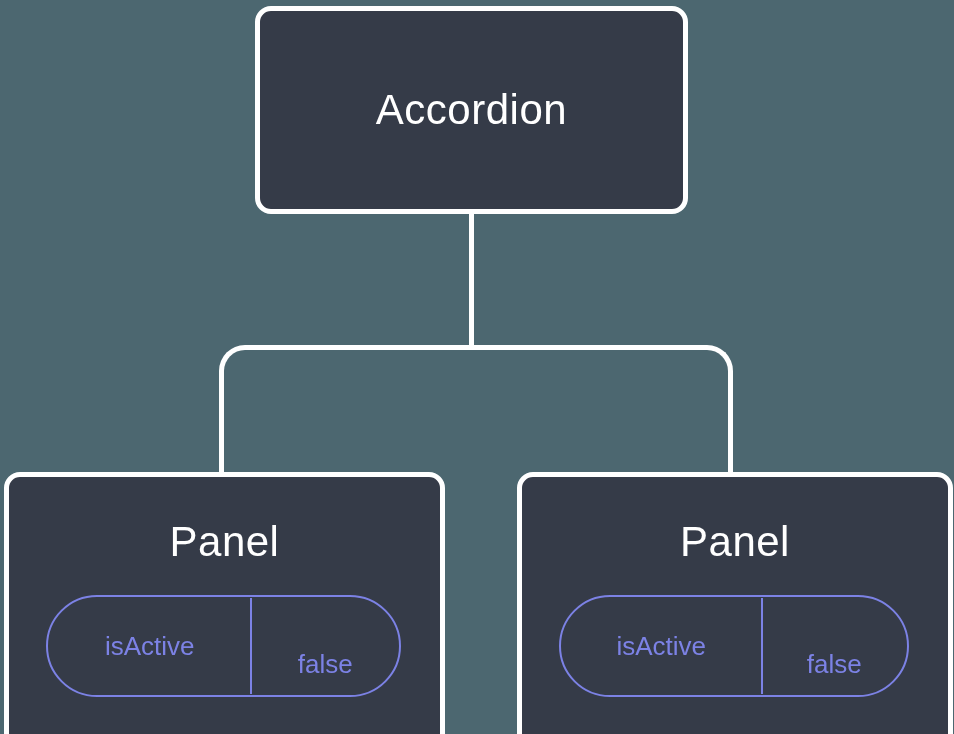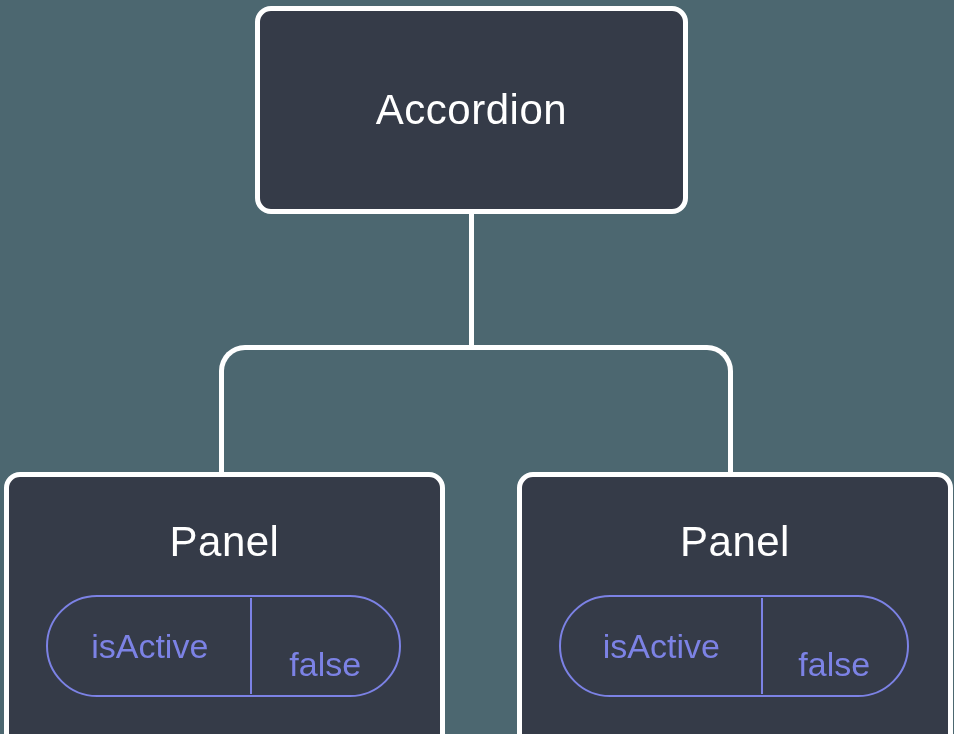--- a/index.html
+++ b/index.html
@@ -74,21 +74,21 @@
     line-height: 52px;
   }
   .state-pill {
     margin: 26px 38px 0 36px;
     height: 102px;
     border: 2.5px solid var(--state-accent);
     border-radius: 51px;
     display: flex;
     overflow: hidden;
     color: var(--state-accent);
-    font-size: 34px;
+    font-size: 26px;
   }
   .pill-cell {
     display: flex;
     align-items: center;
     justify-content: center;
   }
   .pill-key {
     flex: 0 0 58.3%;
     border-right: 2.5px solid var(--state-accent);
   }

